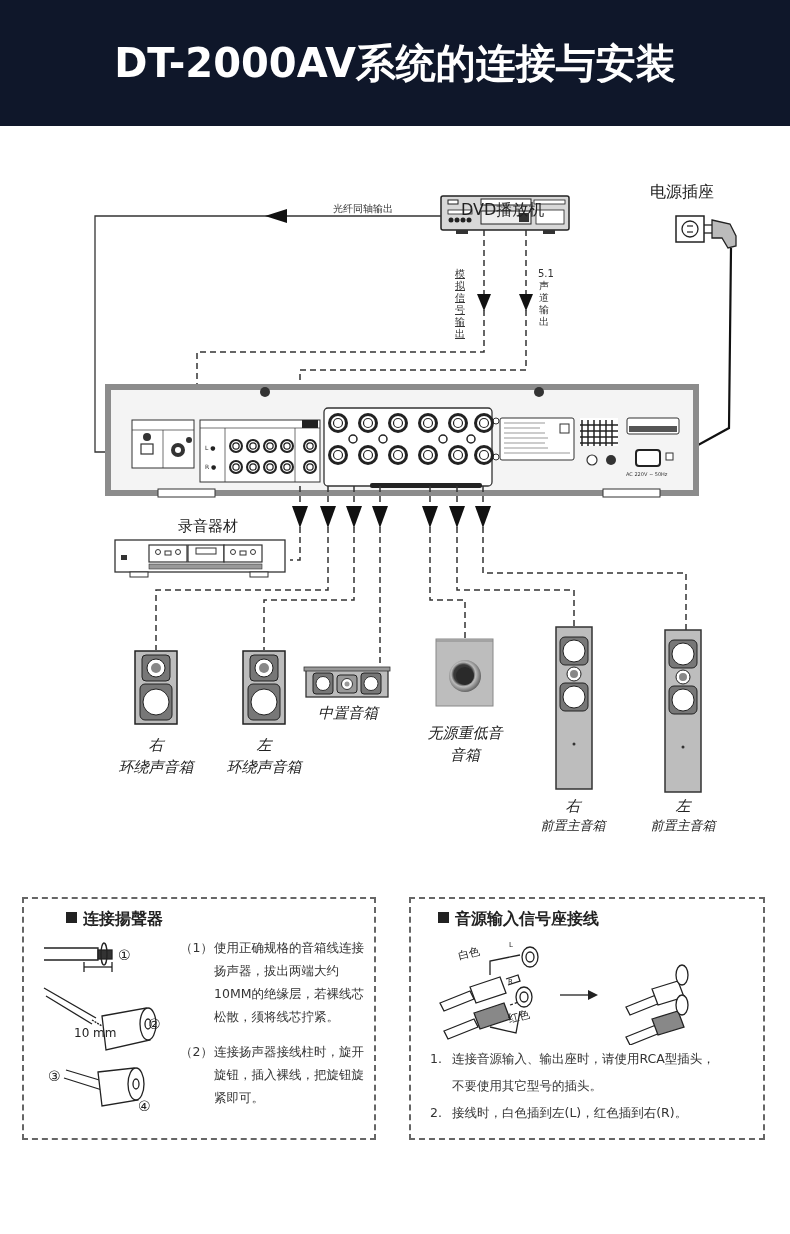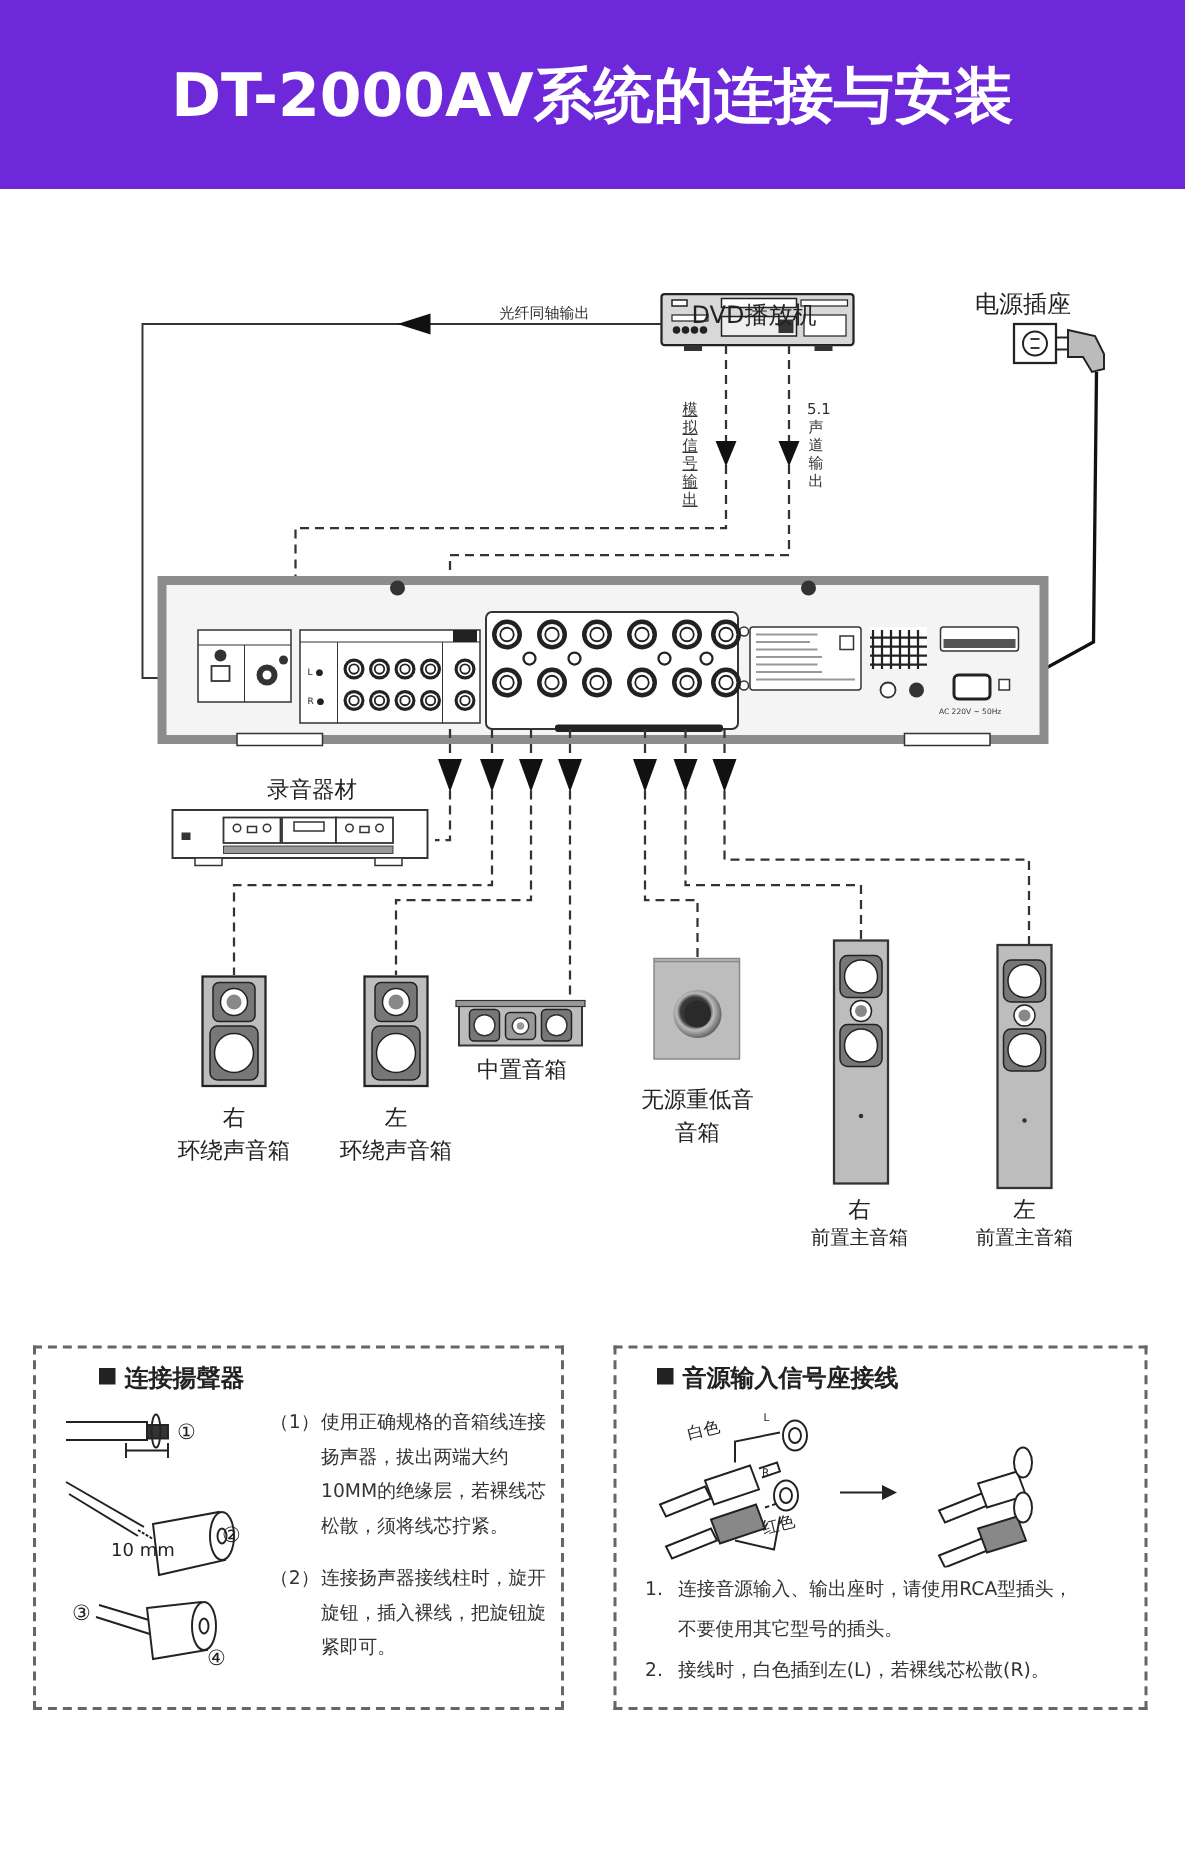--- a/index.html
+++ b/index.html
@@ -1,27 +1,27 @@
 <!DOCTYPE html>
 <html><head>
 <meta charset="utf-8">
 <style>
   html, body { margin:0; padding:0; background:#ffffff; }
   body { width:790px; height:1234px; position:relative; overflow:hidden;
          font-family:"DejaVu Sans","Liberation Sans",sans-serif; color:#222; }
   .banner { position:absolute; left:0; top:0; width:790px; height:126px;
-            background:#6d28d9; display:flex; align-items:center; justify-content:center; }
+            background:#0f172a; display:flex; align-items:center; justify-content:center; }
   .banner h1 { margin:0; color:#fff; font-size:40px; font-weight:bold; letter-spacing:0px;
                font-family:"DejaVu Sans","Liberation Sans",sans-serif; }
   svg#diagram { position:absolute; left:0; top:126px; }
   .lbl { position:absolute; white-space:nowrap; color:#222; }
   .lbl.big { font-size:16px; }
   .lbl.mid { font-size:15px; }
   .lbl.small { font-size:10px; color:#333; }
-  .lbl.center { transform:translateX(-50%); text-align:center; line-height:22px; }
+  .lbl.center { transform:translateX(-50%); text-align:center; line-height:22px;font-style:italic; }
   .vert { position:absolute; font-size:10px; color:#333; line-height:12px; width:12px; text-align:center; }
   .box { position:absolute; border:2px dashed #666; box-sizing:border-box; }
   .box-title { position:absolute; font-size:16px; font-weight:bold; color:#222; white-space:nowrap; }
   .box-title .sq { display:inline-block; width:11px; height:11px; background:#222; margin-right:6px; vertical-align:1px; }
   .steps { position:absolute; font-size:12.5px; color:#333; line-height:23px; }
   .steps .n { position:absolute; left:0; }
   .steps .t { margin-left:34px; display:block; width:162px; }
   .notes { position:absolute; font-size:12.5px; color:#333; line-height:27px; }
   .notes .row { display:flex; }
   .notes .num { width:22px; }
@@ -371,21 +371,21 @@
       <circle cx="683" cy="654" r="11" fill="#fff" stroke="#222"></circle>
       <circle cx="683" cy="677" r="7" fill="#fff" stroke="#222"></circle>
       <circle cx="683" cy="677" r="4" fill="#888"></circle>
       <rect x="669" y="686" width="28" height="28" rx="5" fill="#777" stroke="#222"></rect>
       <circle cx="683" cy="700" r="11" fill="#fff" stroke="#222"></circle>
       <circle cx="683" cy="747" r="1.5" fill="#333"></circle>
     </g>
 </svg>
 
 <div class="lbl big" style="left:461px;top:171px;margin-top:29px;">DVD播放机</div>
-<div class="lbl big" style="left:650px;top:193px;">电源插座</div>
+<div class="lbl big" style="left:650px;top:182px;">电源插座</div>
 <div class="lbl small" style="left:333px;top:202px;">光纤同轴输出</div>
 <div class="vert" style="left:454px;top:268px;text-decoration:underline;">模拟信号输出</div>
 <div class="vert" style="left:538px;top:268px;">5.1声道输出</div>
 <div class="lbl mid" style="left:166px;top:517px;margin-left:12px;">录音器材</div>
 
 <div class="lbl mid center" style="left:156px;top:734px;">
   <div>右</div>
   <div>环绕声音箱</div>
 </div>
 <div class="lbl mid center" style="left:264px;top:734px;">
@@ -482,15 +482,15 @@
   <div class="row">
       <span class="num">1.</span>
       <span>连接音源输入、输出座时，请使用RCA型插头，</span>
     </div>
   <div class="row">
       <span class="num"></span>
       <span>不要使用其它型号的插头。</span>
     </div>
   <div class="row">
       <span class="num">2.</span>
-      <span>接线时，白色插到左(L)，若裸线芯松散(R)。</span>
+      <span>接线时，白色插到左(L)，红色插到右(R)。</span>
     </div>
 </div>
 
 </body></html>

